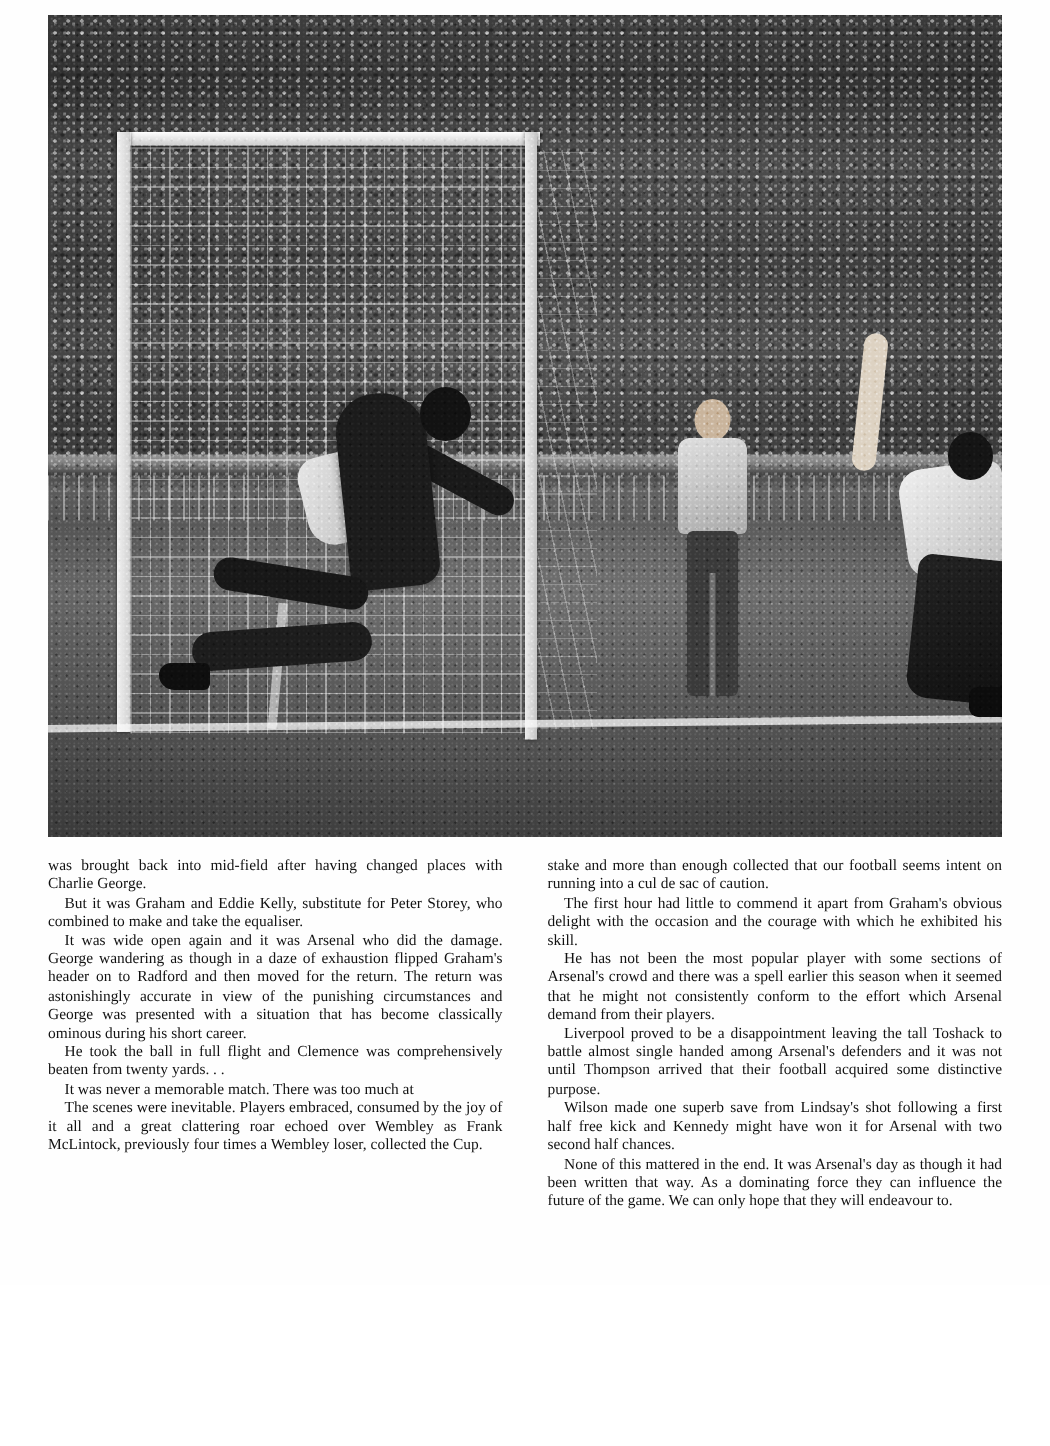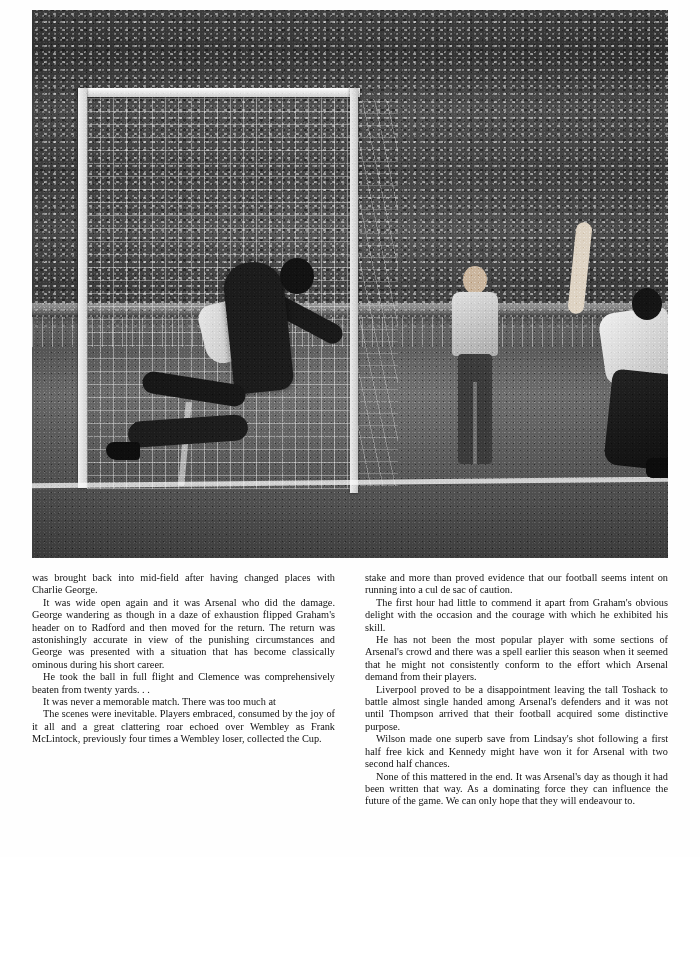--- a/index.html
+++ b/index.html
@@ -396,27 +396,28 @@
     <div class="celebrate-head"></div>
     <div class="celebrate-legs"></div>
     <div class="celebrate-boot"></div>
 
     <div class="grain"></div>
   </div>
 
   <div class="body-text">
     <div class="col">
       <p class="first">was brought back into mid-field after having changed places with Charlie George.</p>
+      <p>But it was Graham and Eddie Kelly, substitute for Peter Storey, who combined to make and take the equaliser.</p>
       <p>It was wide open again and it was Arsenal who did the damage. George wandering as though in a daze of exhaustion flipped Graham's header on to Radford and then moved for the return. The return was astonishingly accurate in view of the punishing circumstances and George was presented with a situation that has become classically ominous during his short career.</p>
       <p>He took the ball in full flight and Clemence was comprehensively beaten from twenty yards. . .</p>
       <p>It was never a memorable match. There was too much at</p>
       <p>The scenes were inevitable. Players embraced, consumed by the joy of it all and a great clattering roar echoed over Wembley as Frank McLintock, previously four times a Wembley loser, collected the Cup.</p>
     </div>
     <div class="col">
-      <p class="first">stake and more than proved evidence that our football seems intent on running into a cul de sac of caution.</p>
+      <p class="first">stake and more than enough collected that our football seems intent on running into a cul de sac of caution.</p>
       <p>The first hour had little to commend it apart from Graham's obvious delight with the occasion and the courage with which he exhibited his skill.</p>
       <p>He has not been the most popular player with some sections of Arsenal's crowd and there was a spell earlier this season when it seemed that he might not consistently conform to the effort which Arsenal demand from their players.</p>
       <p>Liverpool proved to be a disappointment leaving the tall Toshack to battle almost single handed among Arsenal's defenders and it was not until Thompson arrived that their football acquired some distinctive purpose.</p>
       <p>Wilson made one superb save from Lindsay's shot following a first half free kick and Kennedy might have won it for Arsenal with two second half chances.</p>
       <p>None of this mattered in the end. It was Arsenal's day as though it had been written that way. As a dominating force they can influence the future of the game. We can only hope that they will endeavour to.</p>
     </div>
   </div>
 
   <div class="page-number">10</div>
 </div>

